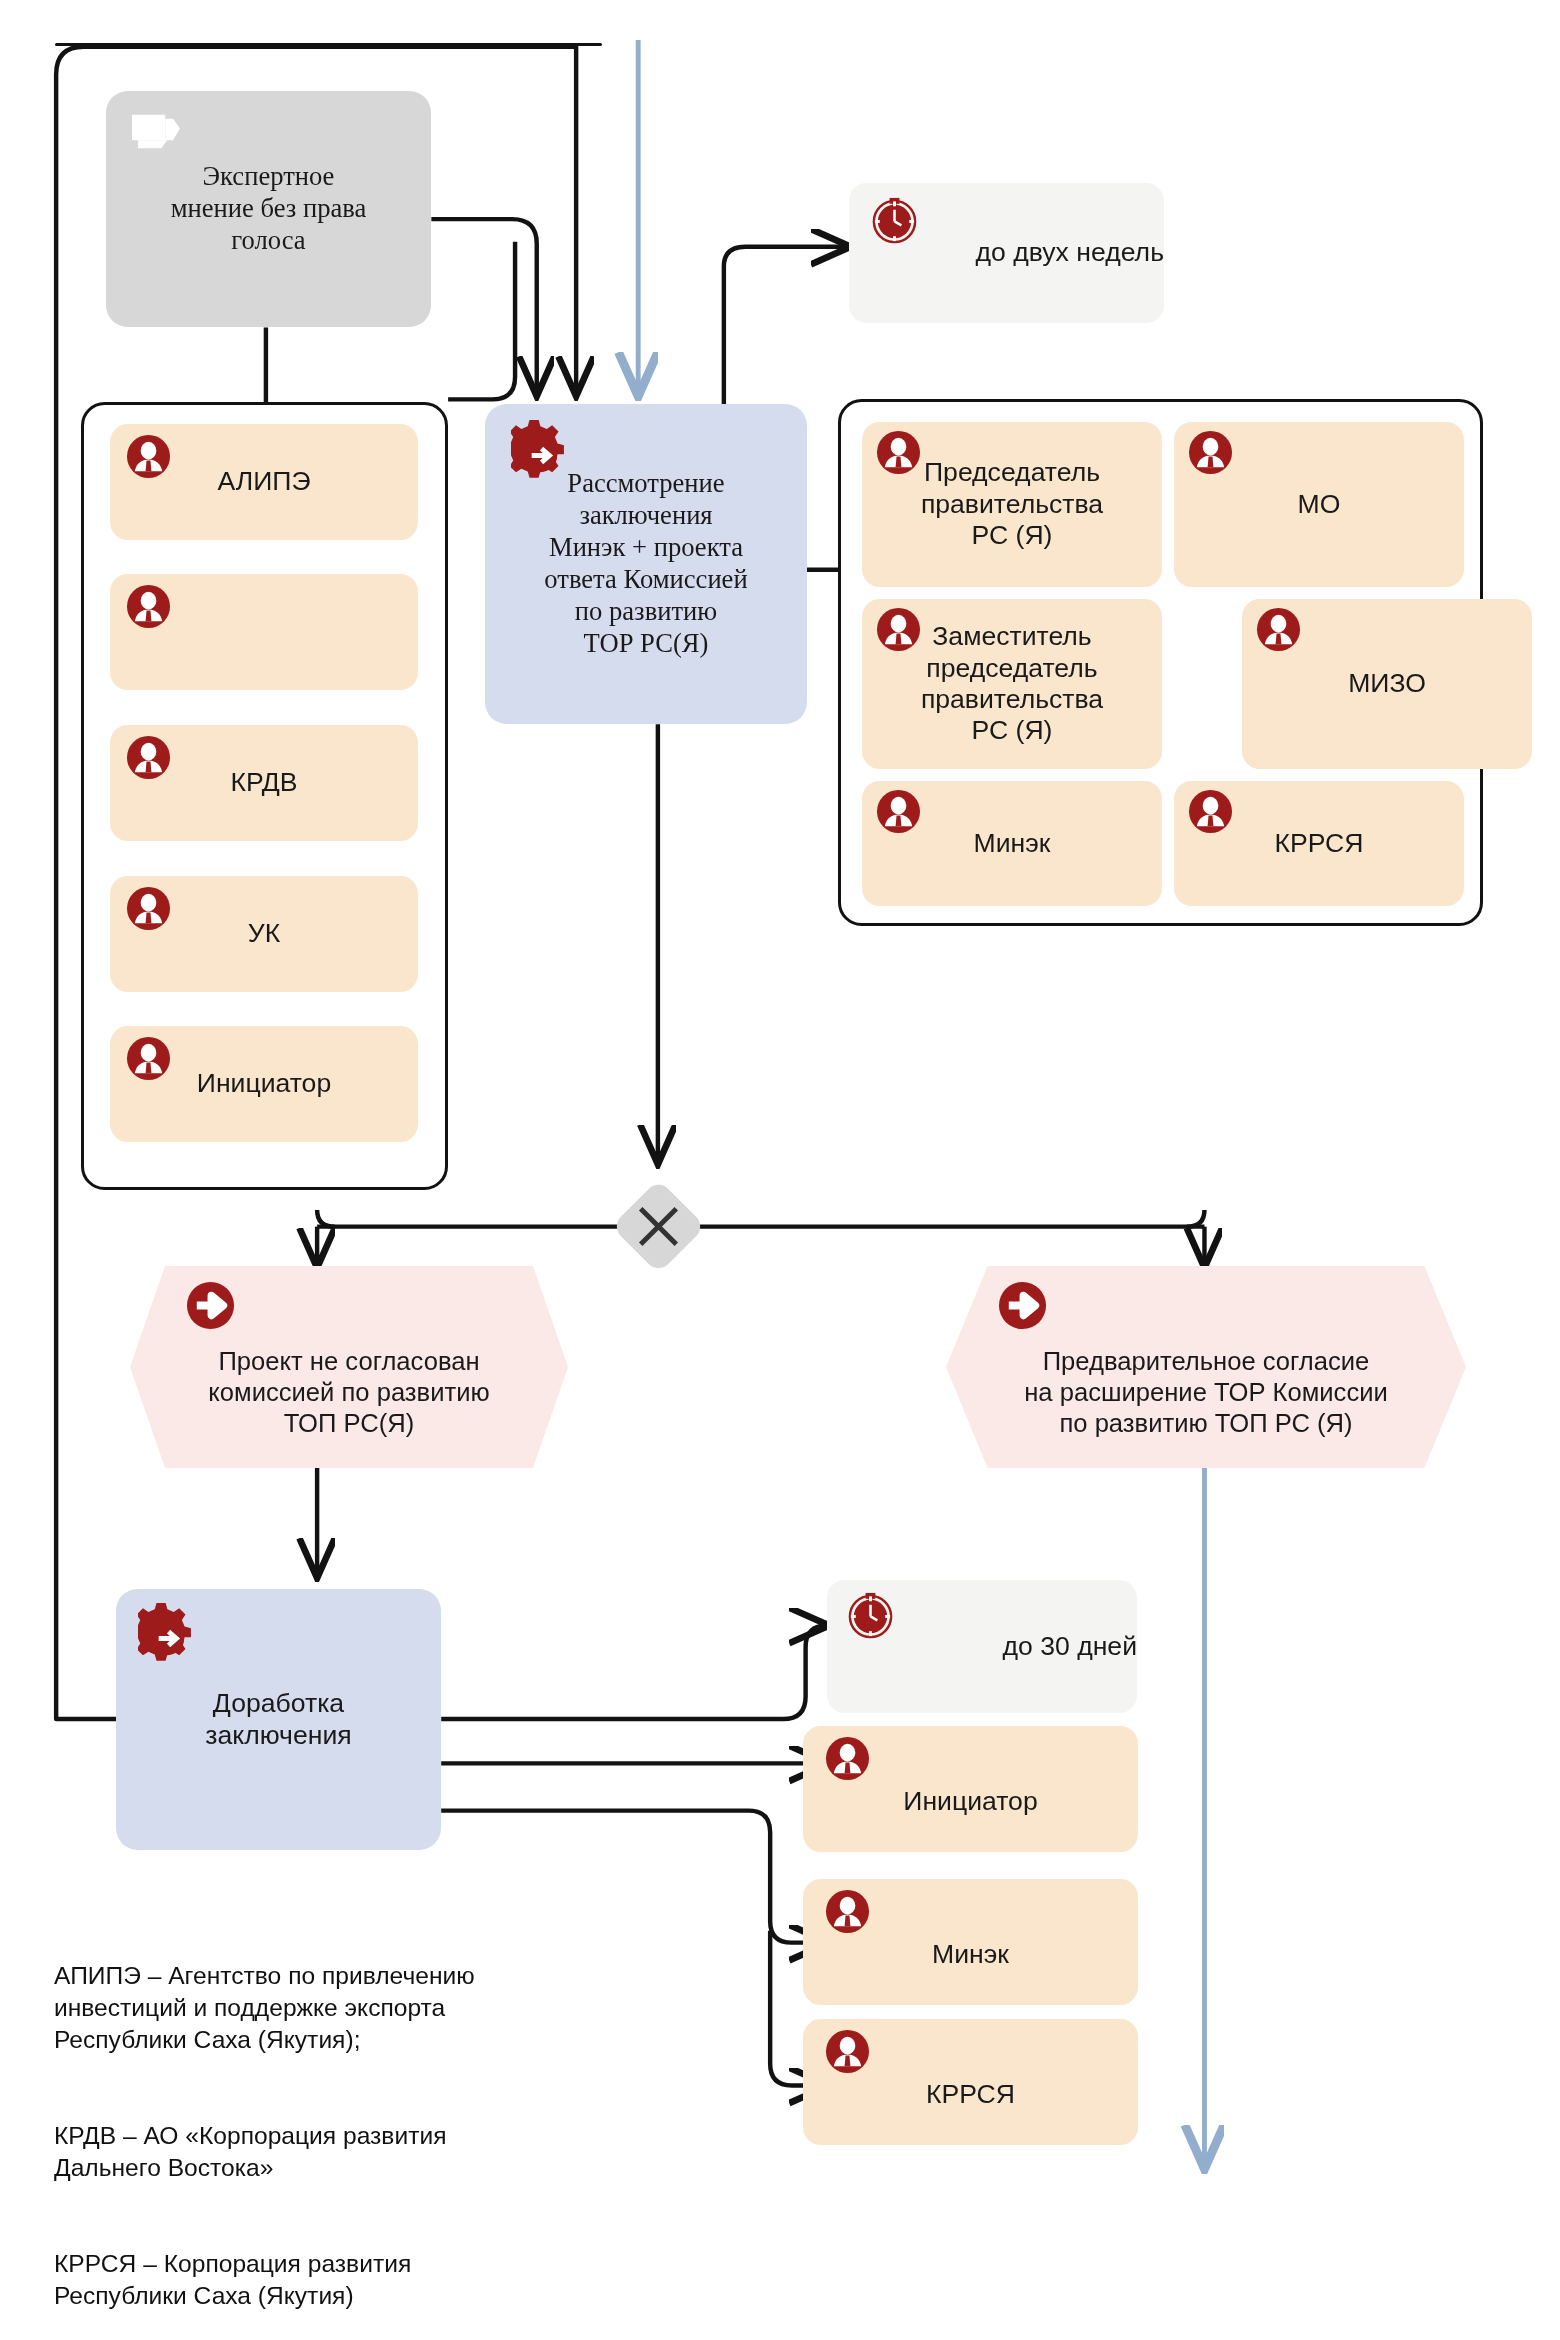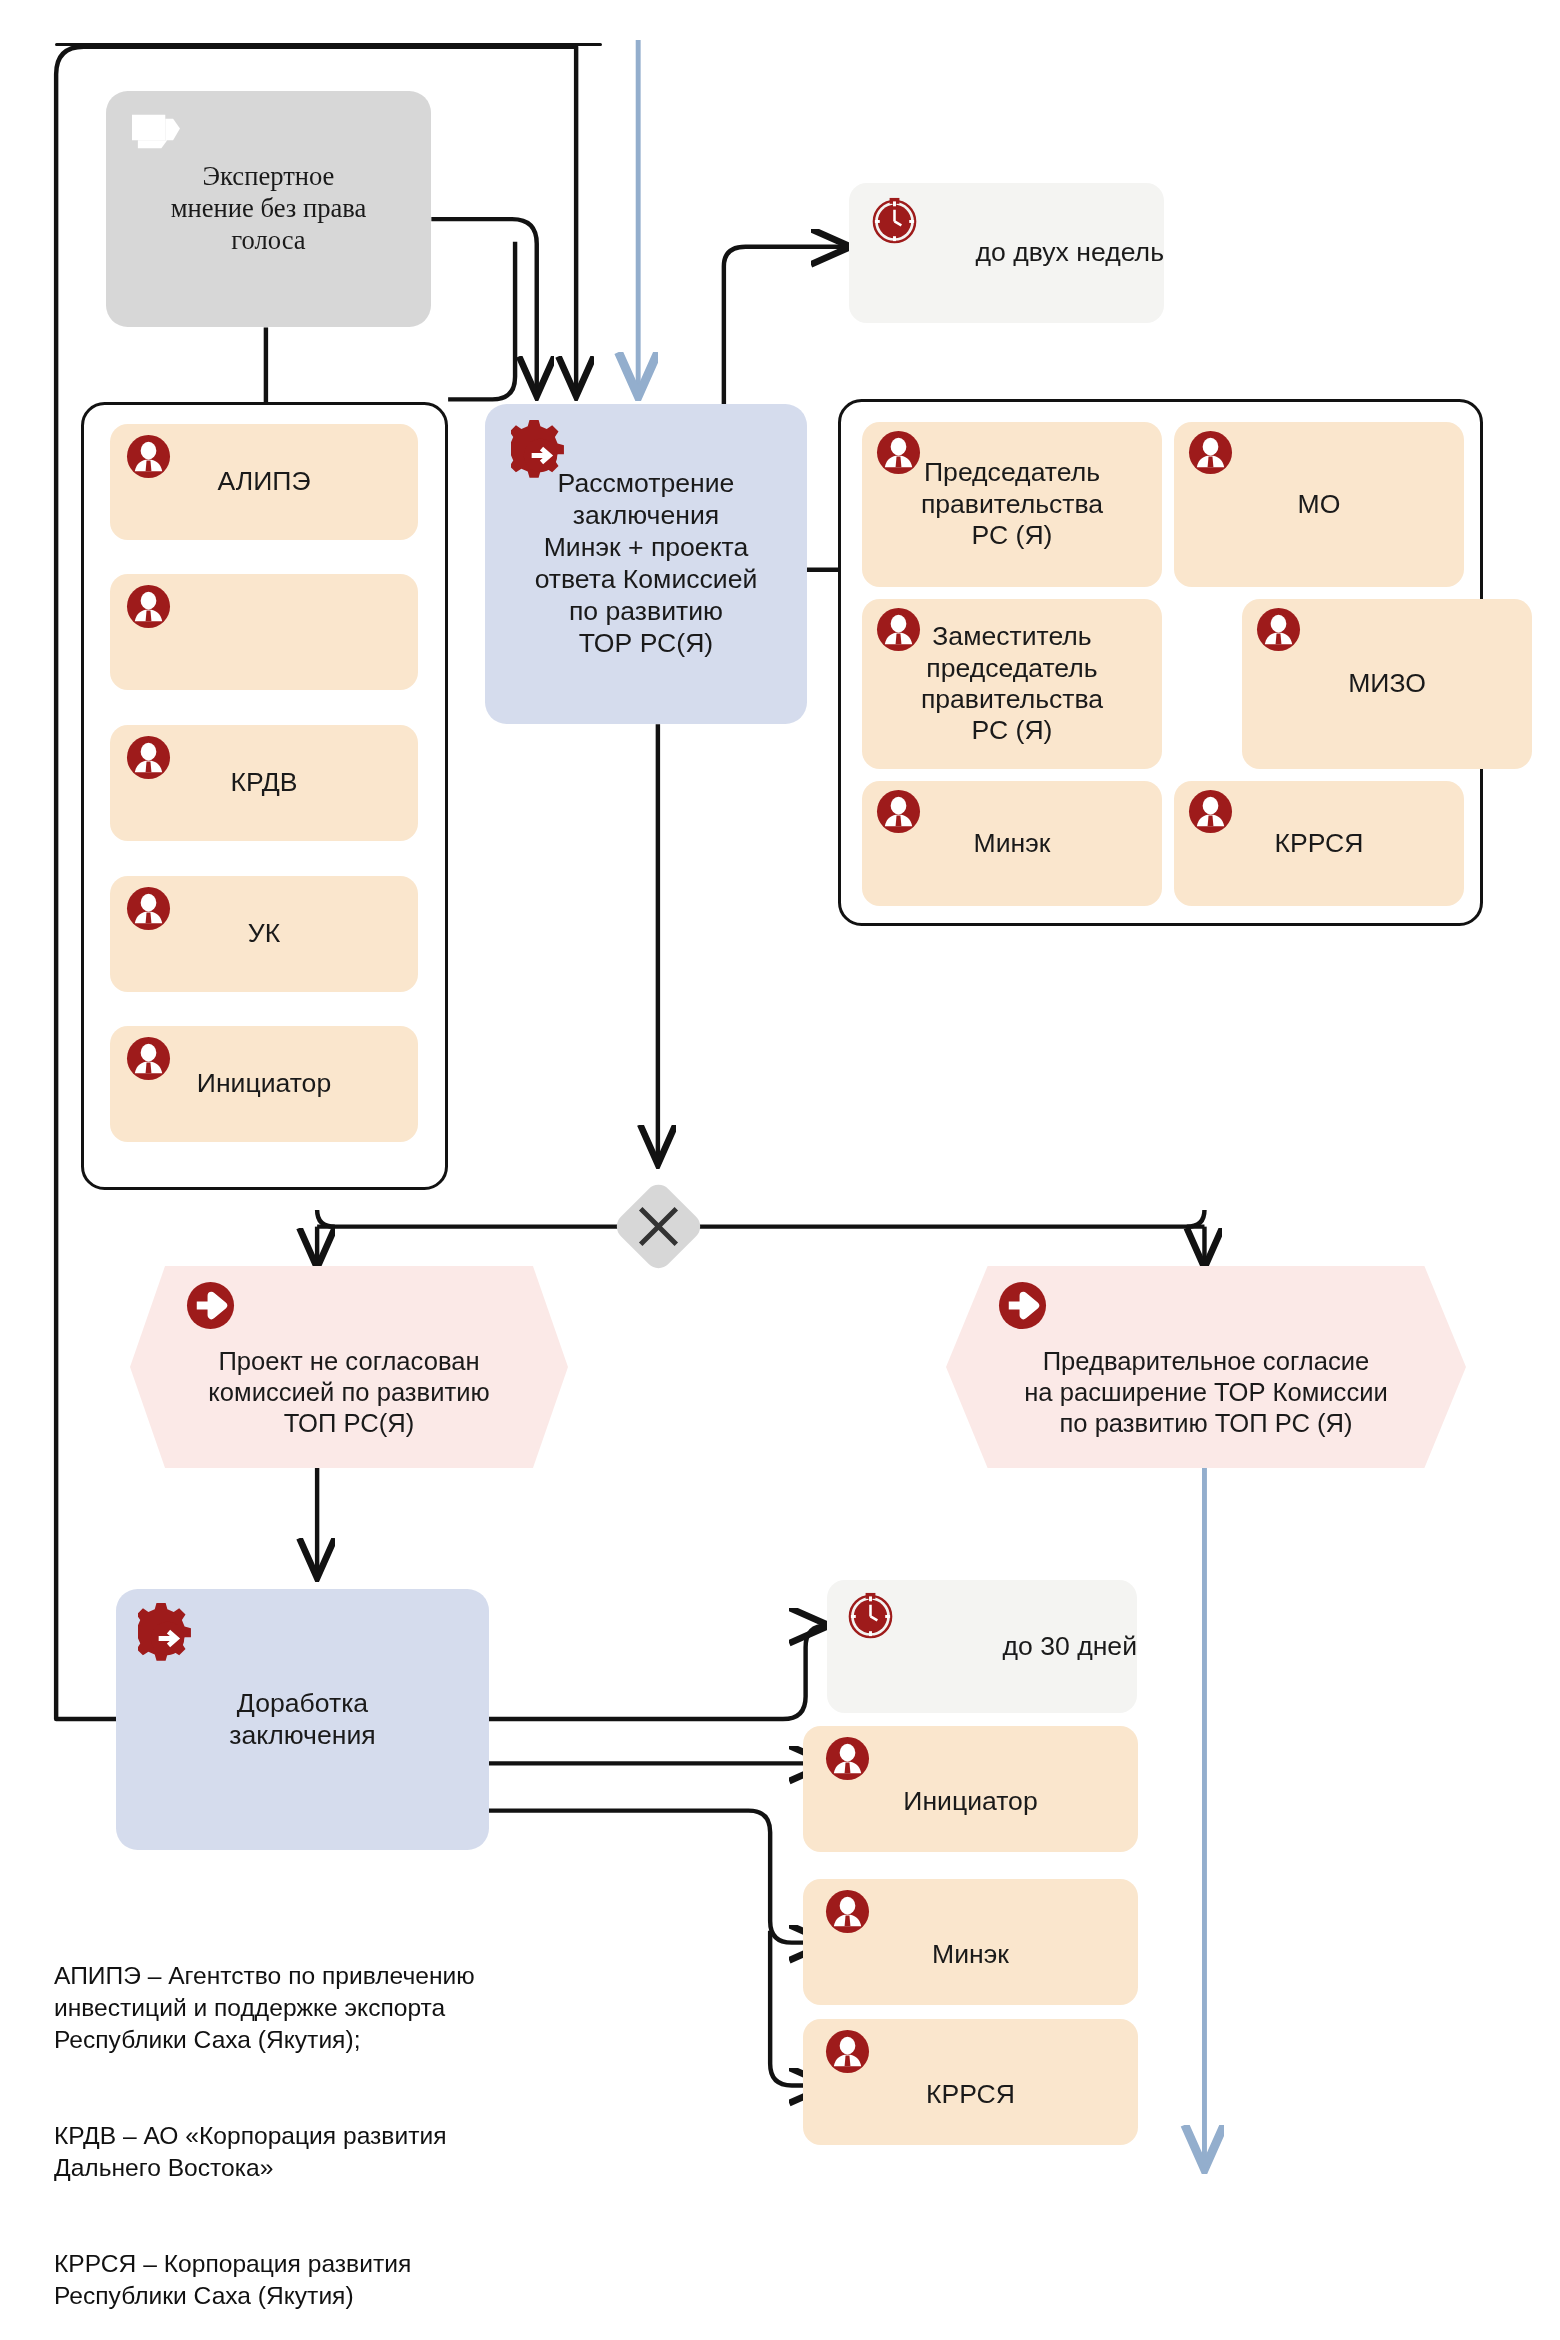--- a/index.html
+++ b/index.html
@@ -207,21 +207,21 @@
   </div>
 
   <div class="node proc t-lg" style="left:485px;top:404px;width:322px;height:320px;">
     <span class="ico" style="left:25.6px;top:15.8px;">
       <svg width="61" height="61" viewBox="0 0 62 62">
         <path d="M27 2 h10 l2 7 7 3 6-4 7 7 -4 6 3 7 7 2 v10 h-7 l-3 7 4 6 -7 7 -6-4 -7 3 -2 7 h-10 l-2-7 -7-3 -6 4 -7-7 4-6 -3-7 -7-2 v-10 h7 l3-7 -4-6 7-7 6 4 7-3 z" fill="#9e1b1b" transform="translate(-6,-2) scale(0.92)"></path>
         <circle cx="30" cy="36" r="17" fill="#9e1b1b"></circle>
         <path d="M21 36 h14 M31 29 l8 7 -8 7" stroke="#fff" stroke-width="5" fill="none" stroke-linecap="butt"></path>
       </svg>
     </span>
-    <span class="lbl" style="white-space:pre-line;">Рассмотрение
+    <span class="lbl" style="white-space:pre-line;font-family:Liberation Serif, serif;">Рассмотрение
 заключения
 Минэк + проекта
 ответа Комиссией
 по развитию
 ТОР РС(Я)</span>
   </div>
 
   <div class="node timer t-lg" style="left:849px;top:183px;width:315px;height:140px;">
     <span class="ico" style="left:19.7px;top:11.8px;">
       <svg width="51" height="51" viewBox="0 0 52 52">
@@ -342,21 +342,21 @@
       <svg width="51" height="51" viewBox="0 0 52 52">
         <circle cx="26" cy="26" r="24" fill="#9e1b1b"></circle>
         <path d="M12 26 h20 M27 16 l12 10 -12 10 z" stroke="#fff" stroke-width="8" fill="#fff" stroke-linejoin="round"></path>
       </svg>
     </span>
     <span class="lbl" style="white-space:pre-line;padding-top:51px;">Проект не согласован
 комиссией по развитию
 ТОП РС(Я)</span>
   </div>
 
-  <div class="node proc t-lg" style="left:116px;top:1589px;width:373px;height:261px;">
+  <div class="node proc t-lg" style="left:116px;top:1589px;width:325px;height:261px;">
     <span class="ico" style="left:21.7px;top:13.8px;">
       <svg width="61" height="61" viewBox="0 0 62 62">
         <path d="M27 2 h10 l2 7 7 3 6-4 7 7 -4 6 3 7 7 2 v10 h-7 l-3 7 4 6 -7 7 -6-4 -7 3 -2 7 h-10 l-2-7 -7-3 -6 4 -7-7 4-6 -3-7 -7-2 v-10 h7 l3-7 -4-6 7-7 6 4 7-3 z" fill="#9e1b1b" transform="translate(-6,-2) scale(0.92)"></path>
         <circle cx="30" cy="36" r="17" fill="#9e1b1b"></circle>
         <path d="M21 36 h14 M31 29 l8 7 -8 7" stroke="#fff" stroke-width="5" fill="none" stroke-linecap="butt"></path>
       </svg>
     </span>
     <span class="lbl" style="white-space:pre-line;">Доработка
 заключения</span>
   </div>

